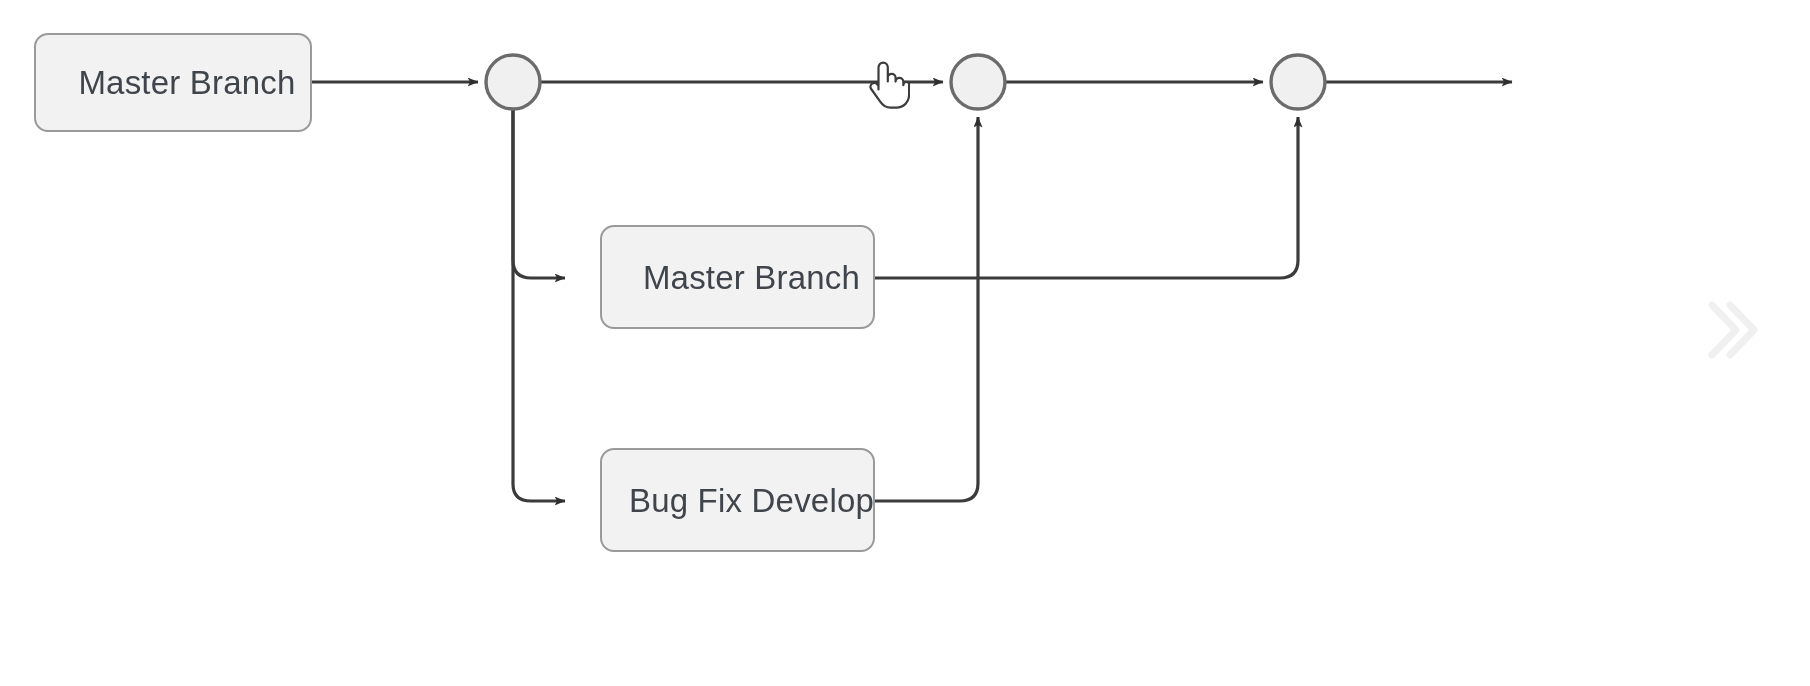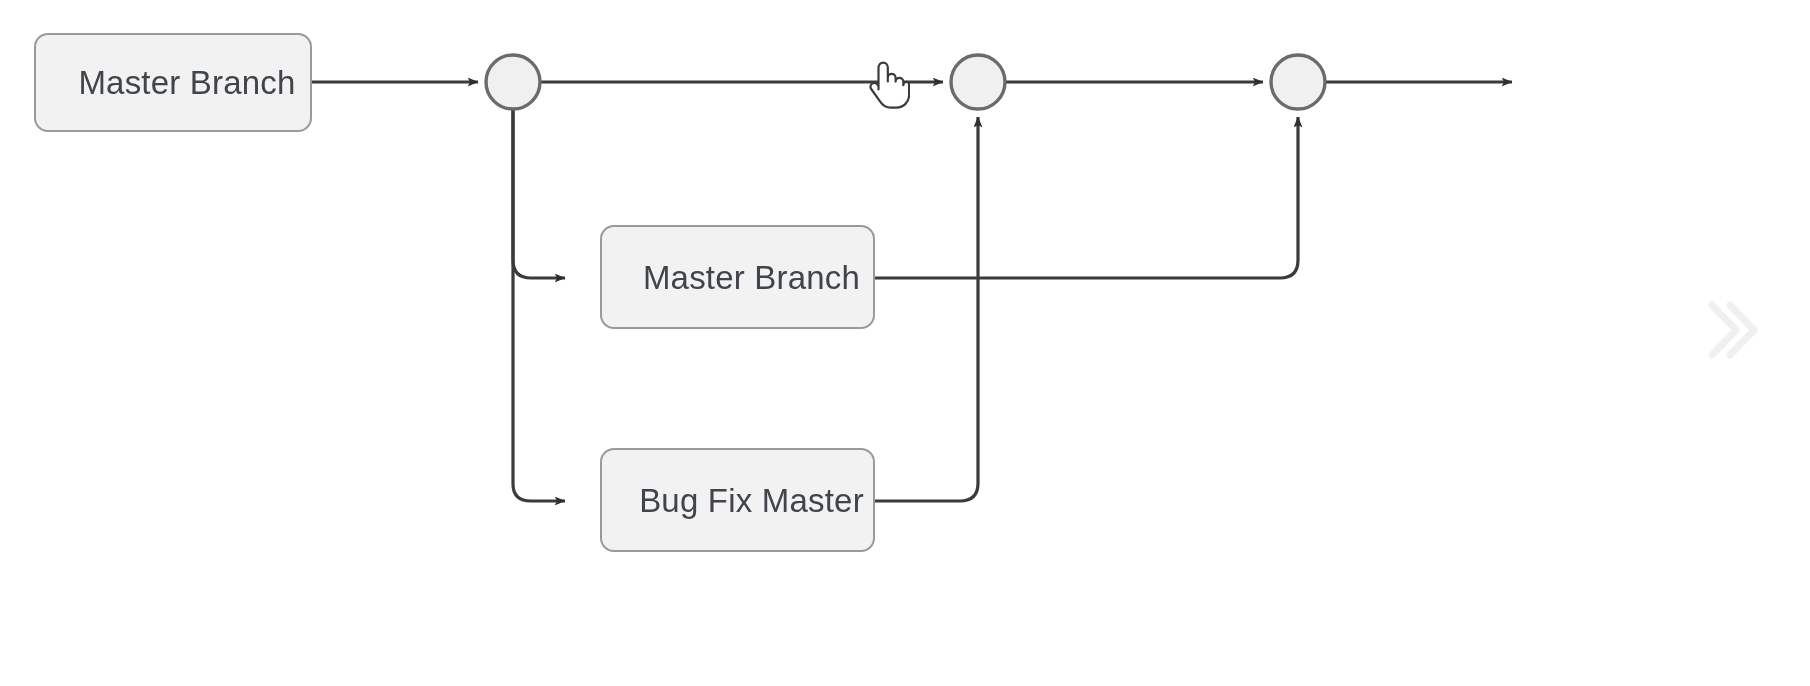--- a/index.html
+++ b/index.html
@@ -98,21 +98,21 @@
 
   <div class="node-box" id="node-master" style="left:34px; top:33px; width:278px; height:99px;">
     <span class="node-label">Master Branch</span>
   </div>
 
   <div class="node-box" id="node-develop" style="left:600px; top:225px; width:275px; height:104px;">
     <span class="node-label">Master Branch</span>
   </div>
 
   <div class="node-box" id="node-bugfix" style="left:600px; top:448px; width:275px; height:104px;">
-    <span class="node-label">Bug Fix Master</span>
+    <span class="node-label">Bug Fix Develop</span>
   </div>
 
   <svg id="next-chevron" style="left:1700px; top:285px;" viewBox="0 0 60 90" xmlns="http://www.w3.org/2000/svg">
     <g fill="none" stroke="#f0f0f0" stroke-width="7" stroke-linecap="round" stroke-linejoin="round">
       <path d="M12,20 L36,45 L12,70"></path>
       <path d="M30,20 L54,45 L30,70"></path>
     </g>
   </svg>
 
   <svg id="hand-cursor" style="left:866px; top:58px;" viewBox="0 0 44 52" xmlns="http://www.w3.org/2000/svg">

